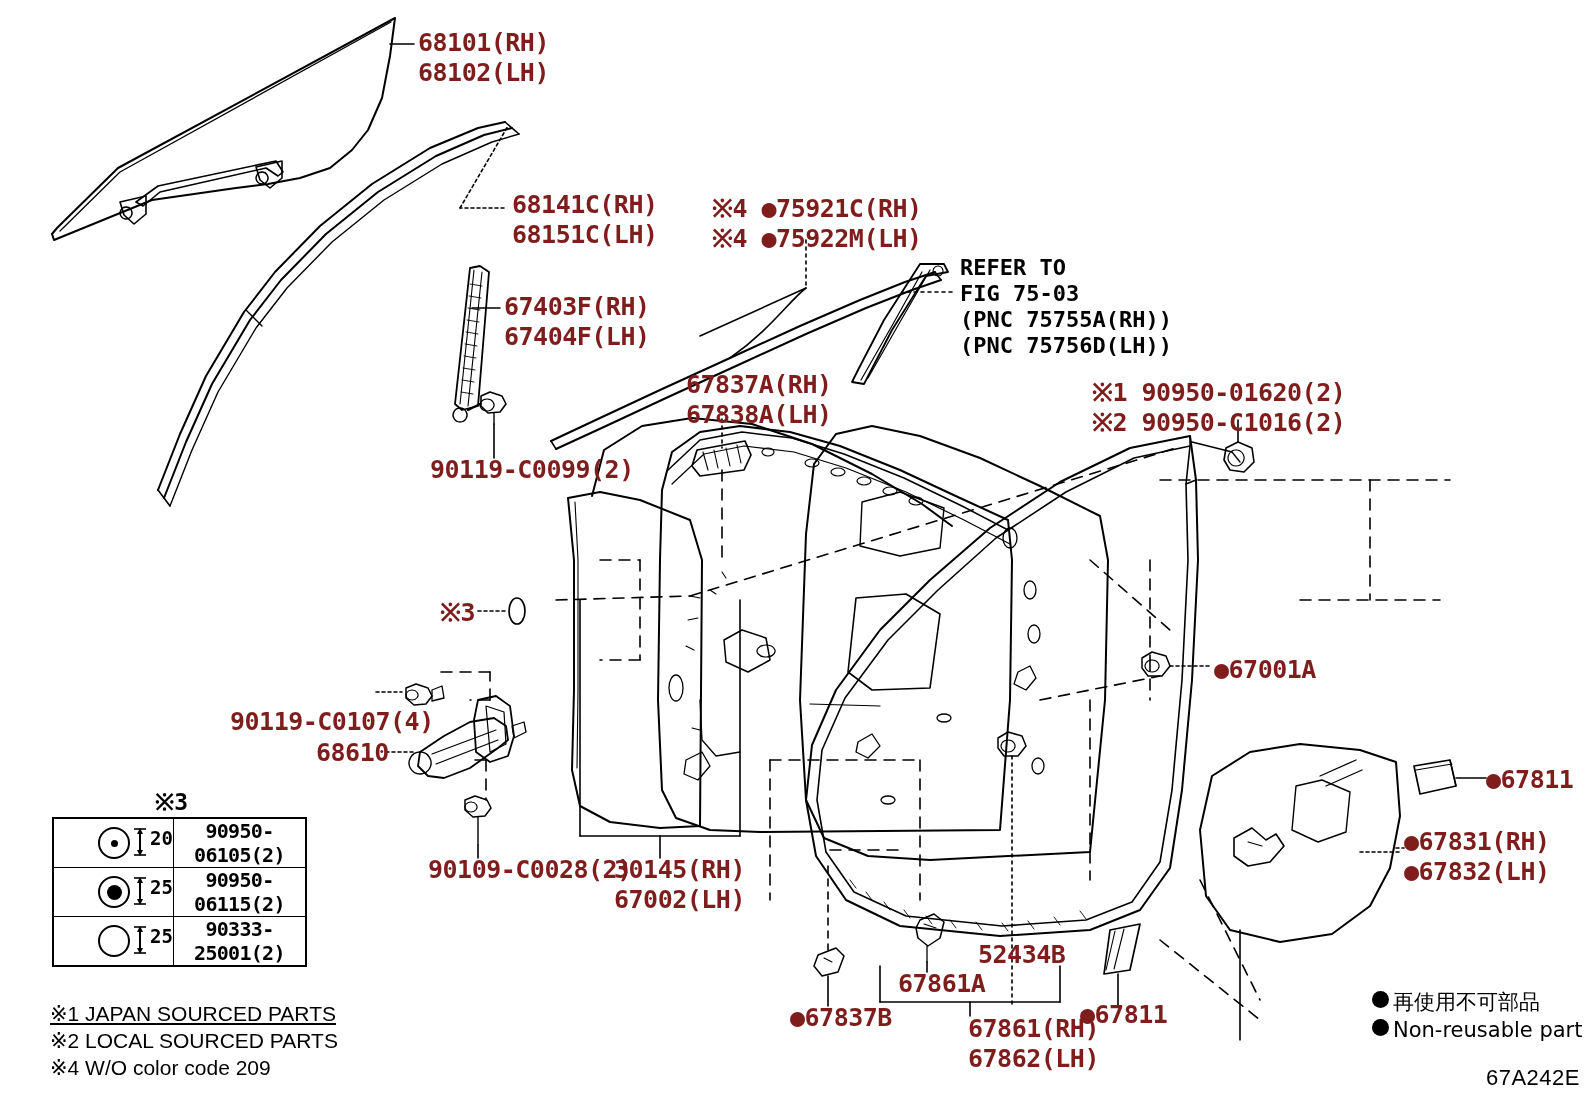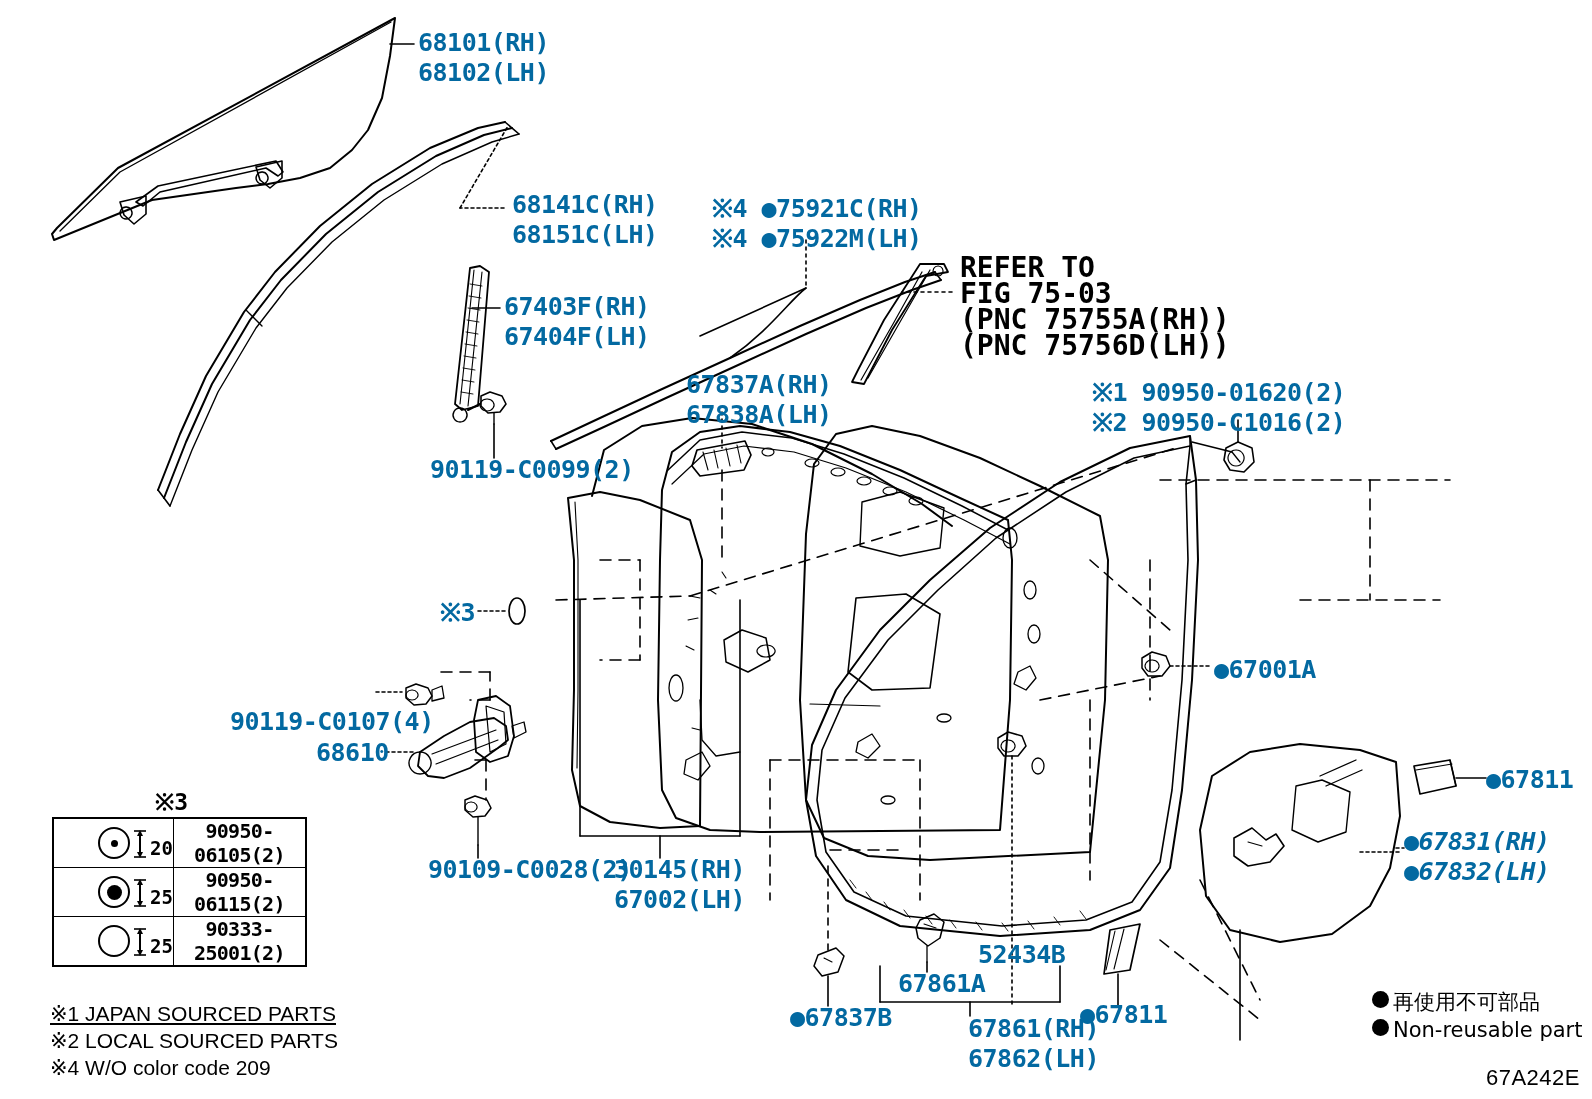--- a/index.html
+++ b/index.html
@@ -24,28 +24,28 @@
     height: 1099px;
   }
   .lbl {
     position: absolute;
     font-family: "DejaVu Sans Mono", "Liberation Mono", monospace;
     font-weight: bold;
     font-size: 25px;
     line-height: 29px;
     letter-spacing: -0.5px;
     white-space: pre;
-    color: #0369a1;
+    color: #7f1d1d;
   }
   .lbl.two { line-height: 30px; }
   .refer {
     position: absolute;
     font-family: "DejaVu Sans Mono", "Liberation Mono", monospace;
     font-weight: bold;
-    font-size: 28px;
+    font-size: 22px;
     line-height: 26px;
     white-space: pre;
   }
   .foot {
     position: absolute;
     font-family: "Liberation Sans", "DejaVu Sans", sans-serif;
     font-weight: normal;
     font-size: 21px;
     line-height: 27px;
     white-space: pre;
@@ -84,21 +84,21 @@
     letter-spacing: -0.7px;
   }
   .legend-title {
     position: absolute;
     left: 155px;
     top: 785px;
     font-family: "DejaVu Sans Mono", "Liberation Mono", monospace;
     font-weight: bold;
     font-size: 23px;
   }
-  .symcell { display: flex; align-items: flex-end; justify-content: center; gap: 3px; padding-left: 44px; }
+  .symcell { display: flex; align-items: flex-start; justify-content: center; gap: 3px; padding-left: 44px; }
   .symcell .ring {
     width: 28px; height: 28px; border: 2.2px solid #000; border-radius: 50%;
     display: flex; align-items: center; justify-content: center;
   }
   .symcell .ring i { display:block; border-radius: 50%; background:#000; }
   .symcell .arr { position: relative; width: 14px; height: 30px; }
   .symcell .num {
     font-family: "DejaVu Sans Mono","Liberation Mono",monospace;
     font-weight: bold; font-size: 19px;
   }
@@ -492,21 +492,21 @@
 
   <div class="lbl" style="left:428px; top:855px;">90109-C0028(2)</div>
 
   <div class="lbl two" style="left:614px; top:855px;">30145(RH)
 67002(LH)</div>
 
   <div class="lbl" style="left:1214px; top:655px;">●67001A</div>
 
   <div class="lbl" style="left:1486px; top:765px;">●67811</div>
 
-  <div class="lbl two" style="left:1404px; top:827px;font-style:italic;">●67831(RH)
+  <div class="lbl two" style="left:1404px; top:827px;">●67831(RH)
 ●67832(LH)</div>
 
   <div class="lbl" style="left:790px; top:1003px;">●67837B</div>
 
   <div class="lbl" style="left:898px; top:969px;">67861A</div>
 
   <div class="lbl" style="left:978px; top:940px;">52434B</div>
 
   <div class="lbl two" style="left:968px; top:1014px;">67861(RH)
 67862(LH)</div>

